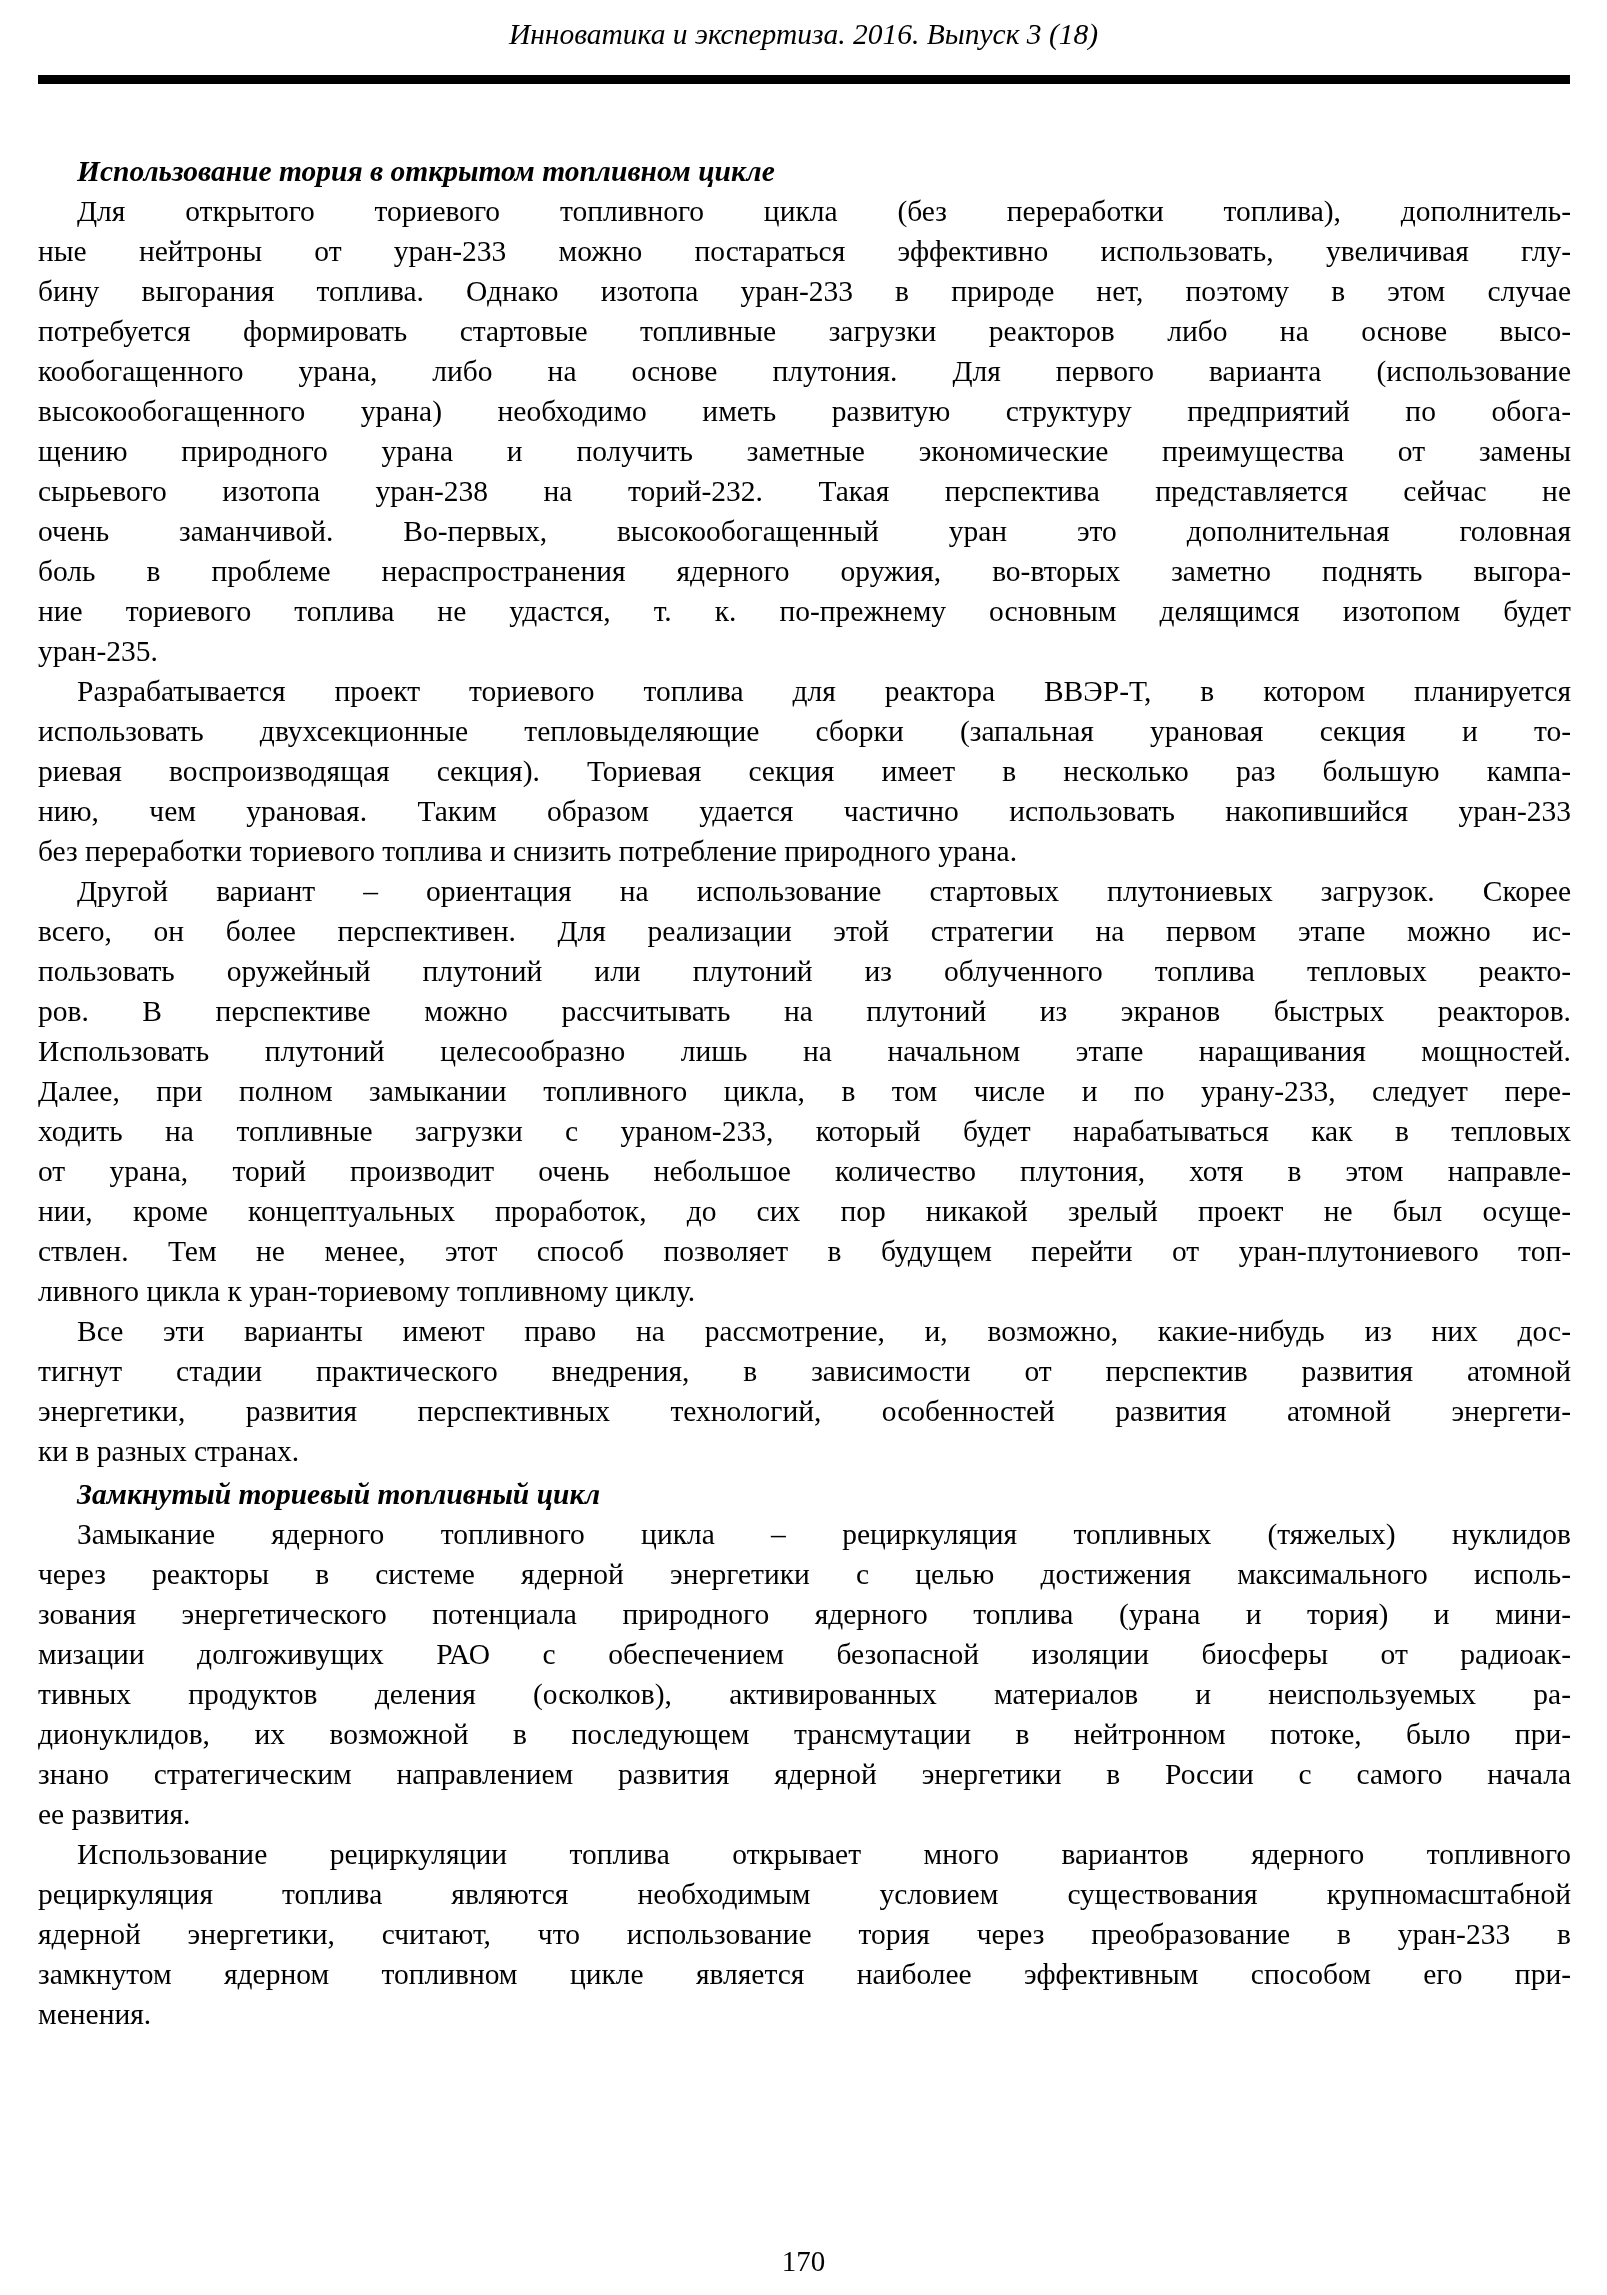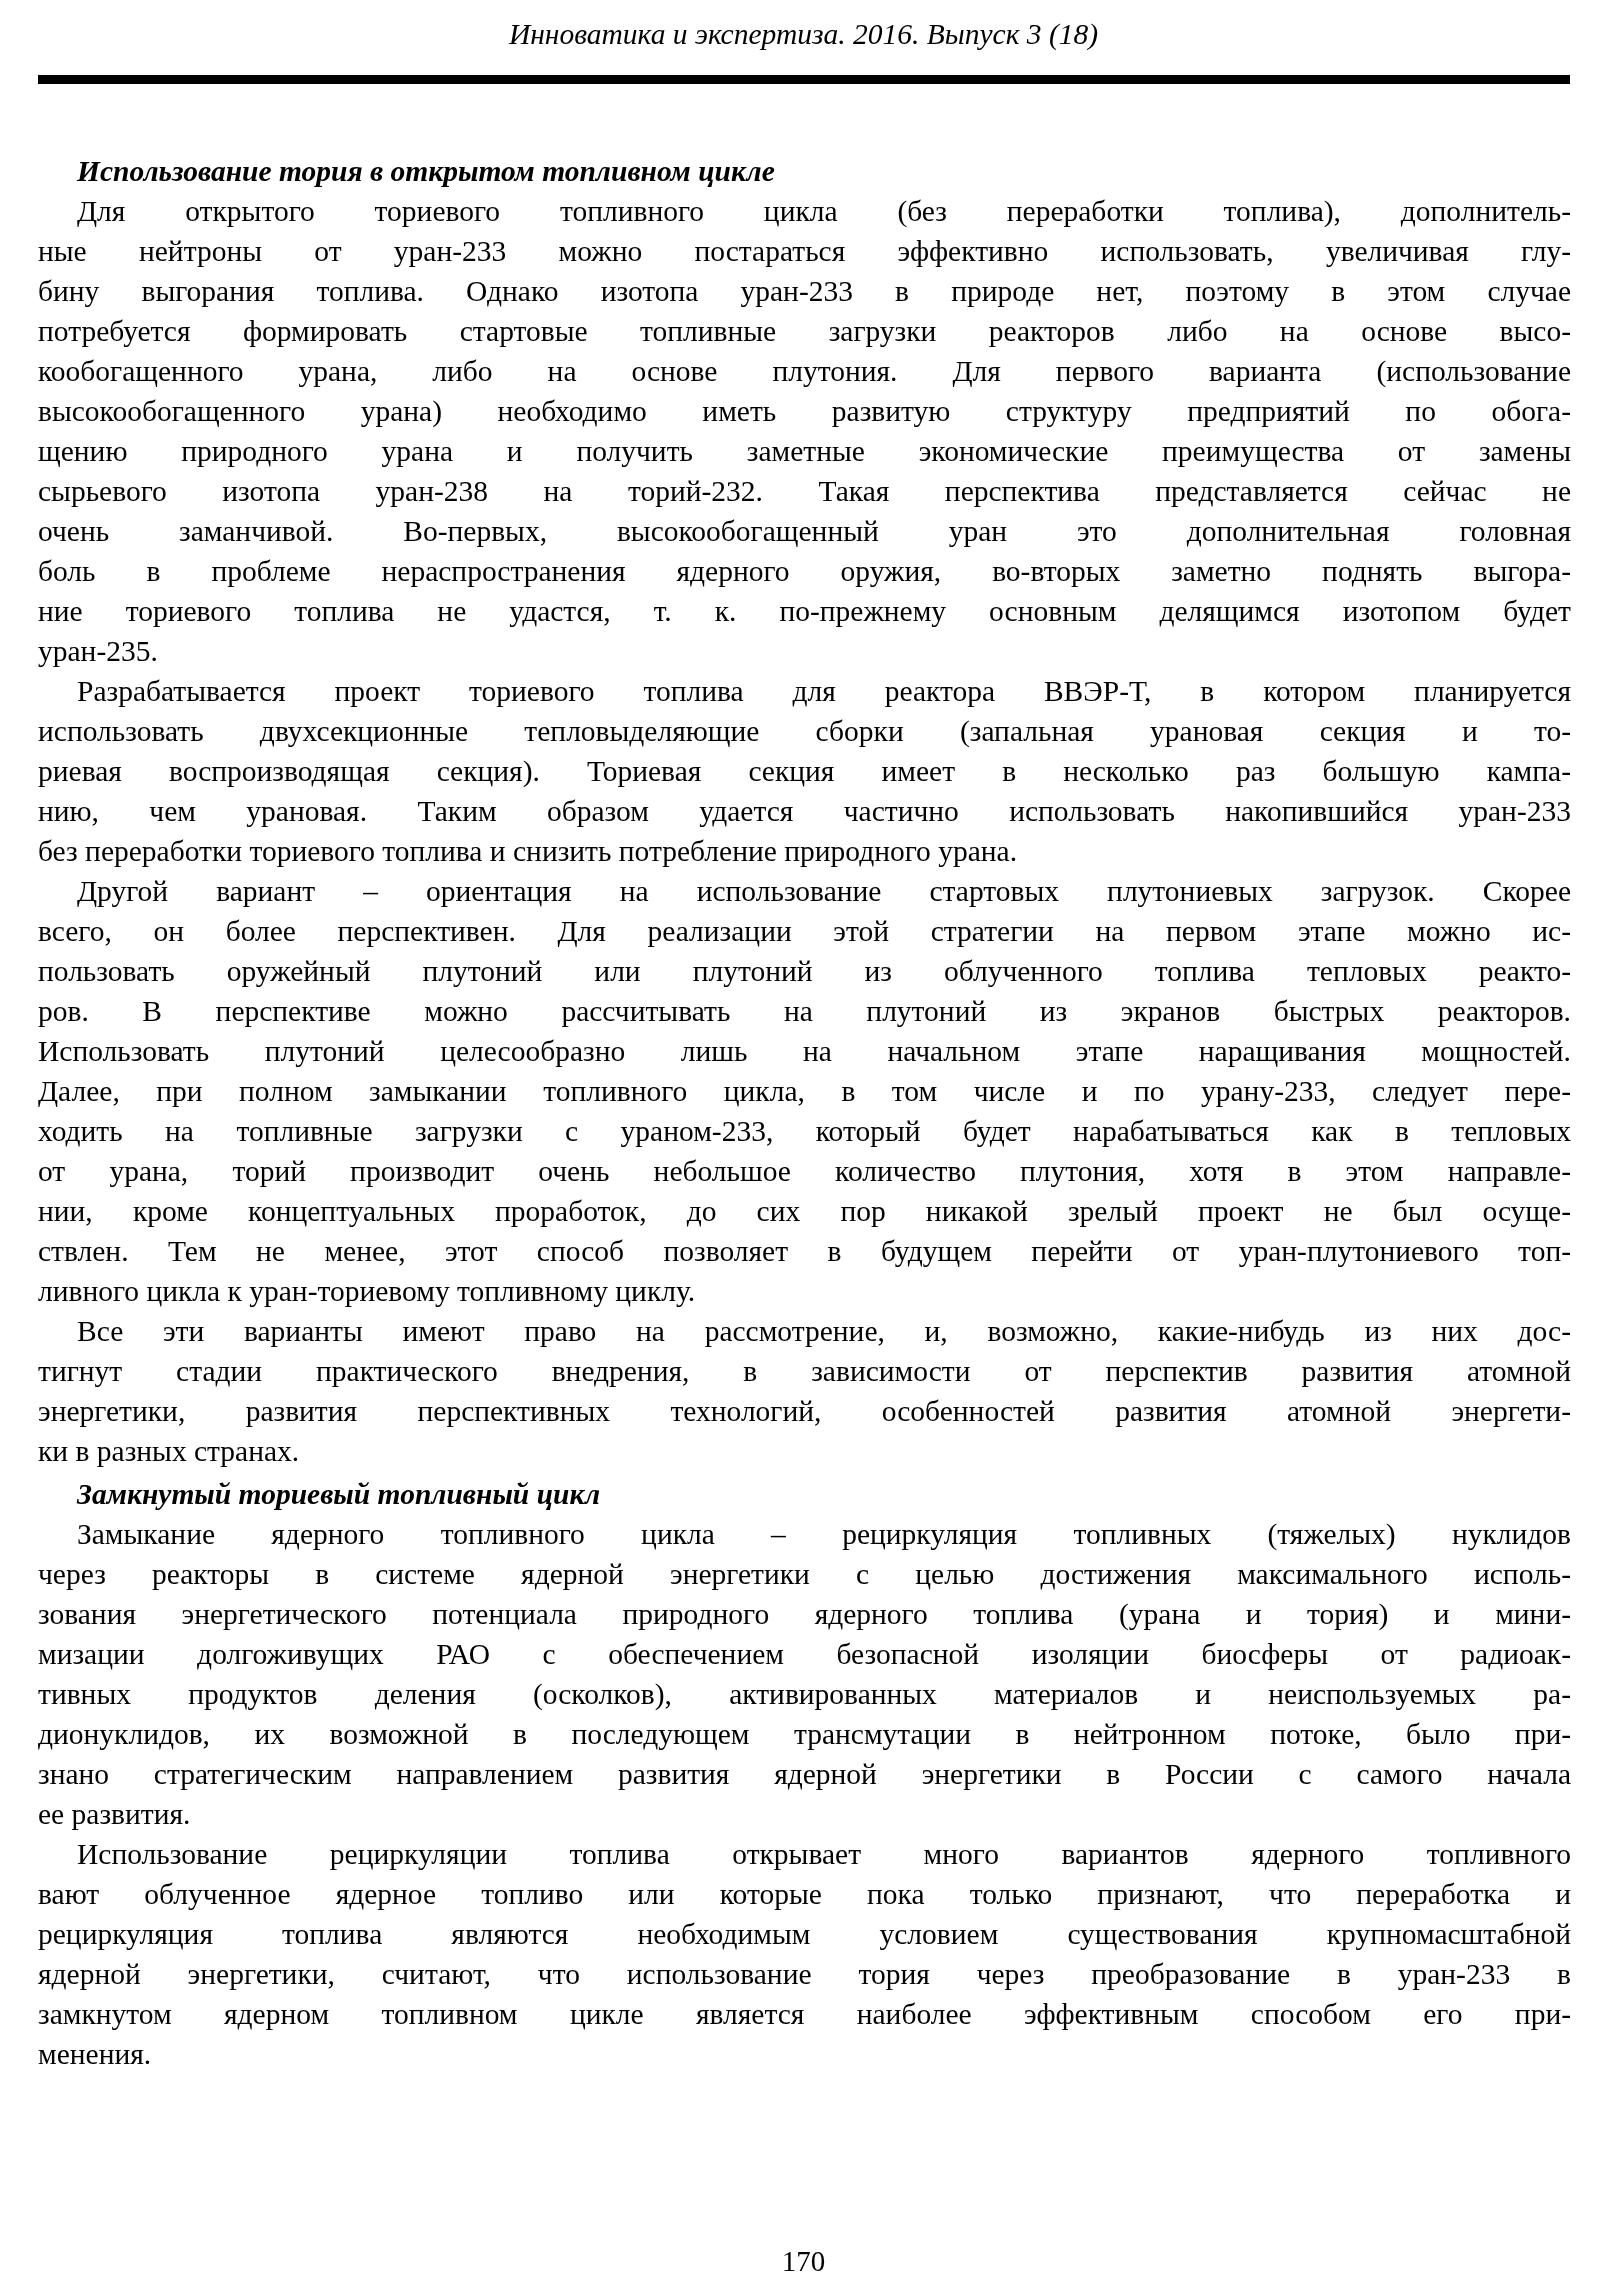--- a/index.html
+++ b/index.html
@@ -129,21 +129,20 @@
         <div class="line">через реакторы в системе ядерной энергетики с целью достижения максимального исполь-</div>
         <div class="line">зования энергетического потенциала природного ядерного топлива (урана и тория) и мини-</div>
         <div class="line">мизации долгоживущих РАО с обеспечением безопасной изоляции биосферы от радиоак-</div>
         <div class="line">тивных продуктов деления (осколков), активированных материалов и неиспользуемых ра-</div>
         <div class="line">дионуклидов, их возможной в последующем трансмутации в нейтронном потоке, было при-</div>
         <div class="line">знано стратегическим направлением развития ядерной энергетики в России с самого начала</div>
         <div class="line last">ее развития.</div>
       </div>
       <div class="paragraph">
         <div class="line indent">Использование рециркуляции топлива открывает много вариантов ядерного топливного</div>
-        <div class="line">вают облученное ядерное топливо или которые пока только признают, что переработка и</div>
         <div class="line">рециркуляция топлива являются необходимым условием существования крупномасштабной</div>
         <div class="line">ядерной энергетики, считают, что использование тория через преобразование в уран-233 в</div>
         <div class="line">замкнутом ядерном топливном цикле является наиболее эффективным способом его при-</div>
         <div class="line last">менения.</div>
       </div>
     </div>
   <div class="page-number">170</div>
 </div>
 
 

